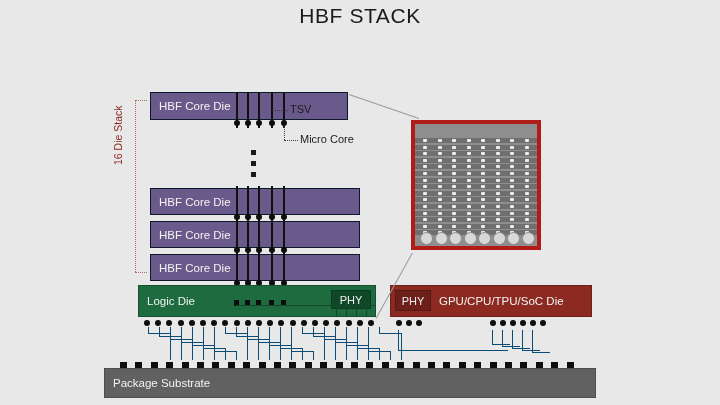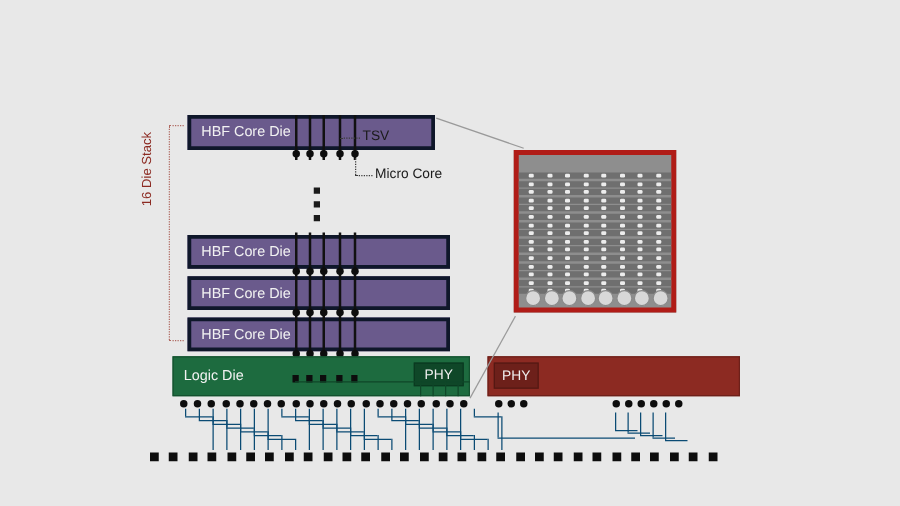--- a/index.html
+++ b/index.html
@@ -20,21 +20,21 @@
   }
 
   
   .die{
     box-sizing:border-box;
     display:flex;align-items:center;
     color:#f2f2f2;
   }
   .die .lbl{padding-left:8px;font-size:11.5px;white-space:nowrap;}
 
-  .core{background:#6a5a8c;border:3px solid #0f172a;}
+  .core{background:#6a5a8c;border:1px solid #0f172a;}
   .logic{background:#1d6b3f;border:1px solid #14512f;}
   .socdie{background:#8c2a22;border:1px solid #6d201a;}
   .interposer{background:#116093;border:1px solid #0d4a72;}
   .substrate{background:#616161;border:1px solid #4e4e4e;}
 
   .phy{
     position:absolute;display:flex;align-items:center;justify-content:center;
     font-size:11px;color:#f0f0f0;
   }
   .phy.green{background:#0f4728;border:1px solid #0a3a20;}
@@ -79,20 +79,21 @@
   .connector{position:absolute;background:#9a9a9a;height:1px;transform-origin:left center;}
 
   
   .trace{position:absolute;background:#0b4b74;}
 </style>
 </head>
 <body>
 
 <div id="stage">
 
+  <div class="abs" id="title">HBF STACK</div>
 
   <div class="abs brk" style="left:135px;top:100px;width:0;height:172px;border-left:1px dotted #b06a62;"></div>
   <div class="abs brk" style="left:135px;top:100px;width:12px;height:0;border-top:1px dotted #b06a62;"></div>
   <div class="abs brk" style="left:135px;top:272px;width:12px;height:0;border-top:1px dotted #b06a62;"></div>
   <div id="stackLabel">16 Die Stack</div>
 
   <div class="abs die core" style="left:150px;top:92px;width:198px;height:28px;">
     <span class="lbl">HBF Core Die</span>
   </div>
 
@@ -169,20 +170,21 @@
   <div class="abs" style="left:236px;top:305px;width:140px;height:1px;background:#0f4728;"></div>
   <div class="abs" style="left:336px;top:305px;width:1px;height:12px;background:#0f4728;"></div>
   <div class="abs" style="left:346px;top:305px;width:1px;height:12px;background:#0f4728;"></div>
   <div class="abs" style="left:356px;top:305px;width:1px;height:12px;background:#0f4728;"></div>
   <div class="abs" style="left:366px;top:305px;width:1px;height:12px;background:#0f4728;"></div>
 
   <div class="abs die socdie" style="left:390px;top:285px;width:202px;height:32px;">
     <div class="phy red" style="left:4px;top:4px;width:34px;height:19px;">
       <span>PHY</span>
     </div>
+    <span class="lbl" style="padding-left:48px;">GPU/CPU/TPU/SoC Die</span>
   </div>
 
   <div id="bumprow">
       <div class="abs bump" style="left: 144px; top: 320px;"></div>
       <div class="abs bump" style="left: 155px; top: 320px;"></div>
       <div class="abs bump" style="left: 166px; top: 320px;"></div>
       <div class="abs bump" style="left: 178px; top: 320px;"></div>
       <div class="abs bump" style="left: 189px; top: 320px;"></div>
       <div class="abs bump" style="left: 200px; top: 320px;"></div>
       <div class="abs bump" style="left: 211px; top: 320px;"></div>
@@ -318,20 +320,23 @@
       <div class="abs bgabump" style="left: 459px; top: 362px;"></div>
       <div class="abs bgabump" style="left: 474px; top: 362px;"></div>
       <div class="abs bgabump" style="left: 490px; top: 362px;"></div>
       <div class="abs bgabump" style="left: 505px; top: 362px;"></div>
       <div class="abs bgabump" style="left: 520px; top: 362px;"></div>
       <div class="abs bgabump" style="left: 536px; top: 362px;"></div>
       <div class="abs bgabump" style="left: 551px; top: 362px;"></div>
       <div class="abs bgabump" style="left: 567px; top: 362px;"></div>
     </div>
 
+  <div class="abs die substrate" style="left:104px;top:368px;width:492px;height:30px;">
+    <span class="lbl">Package Substrate</span>
+  </div>
 
   <div class="connector" style="left:349px;top:94px;width:74px;transform:rotate(19deg);"></div>
   <div class="connector" style="left:376px;top:318px;width:75px;transform:rotate(-61deg);"></div>
 
   <div id="magbox">
     <div id="maginner" style="position:absolute;left:0;top:0;right:0;bottom:0;">
         <div class="maglayer" style="top: 14px;"></div>
         <div class="magdot" style="left: 8px; top: 15px;"></div>
         <div class="magdot" style="left: 22.5px; top: 15px;"></div>
         <div class="magdot" style="left: 37px; top: 15px;"></div>

